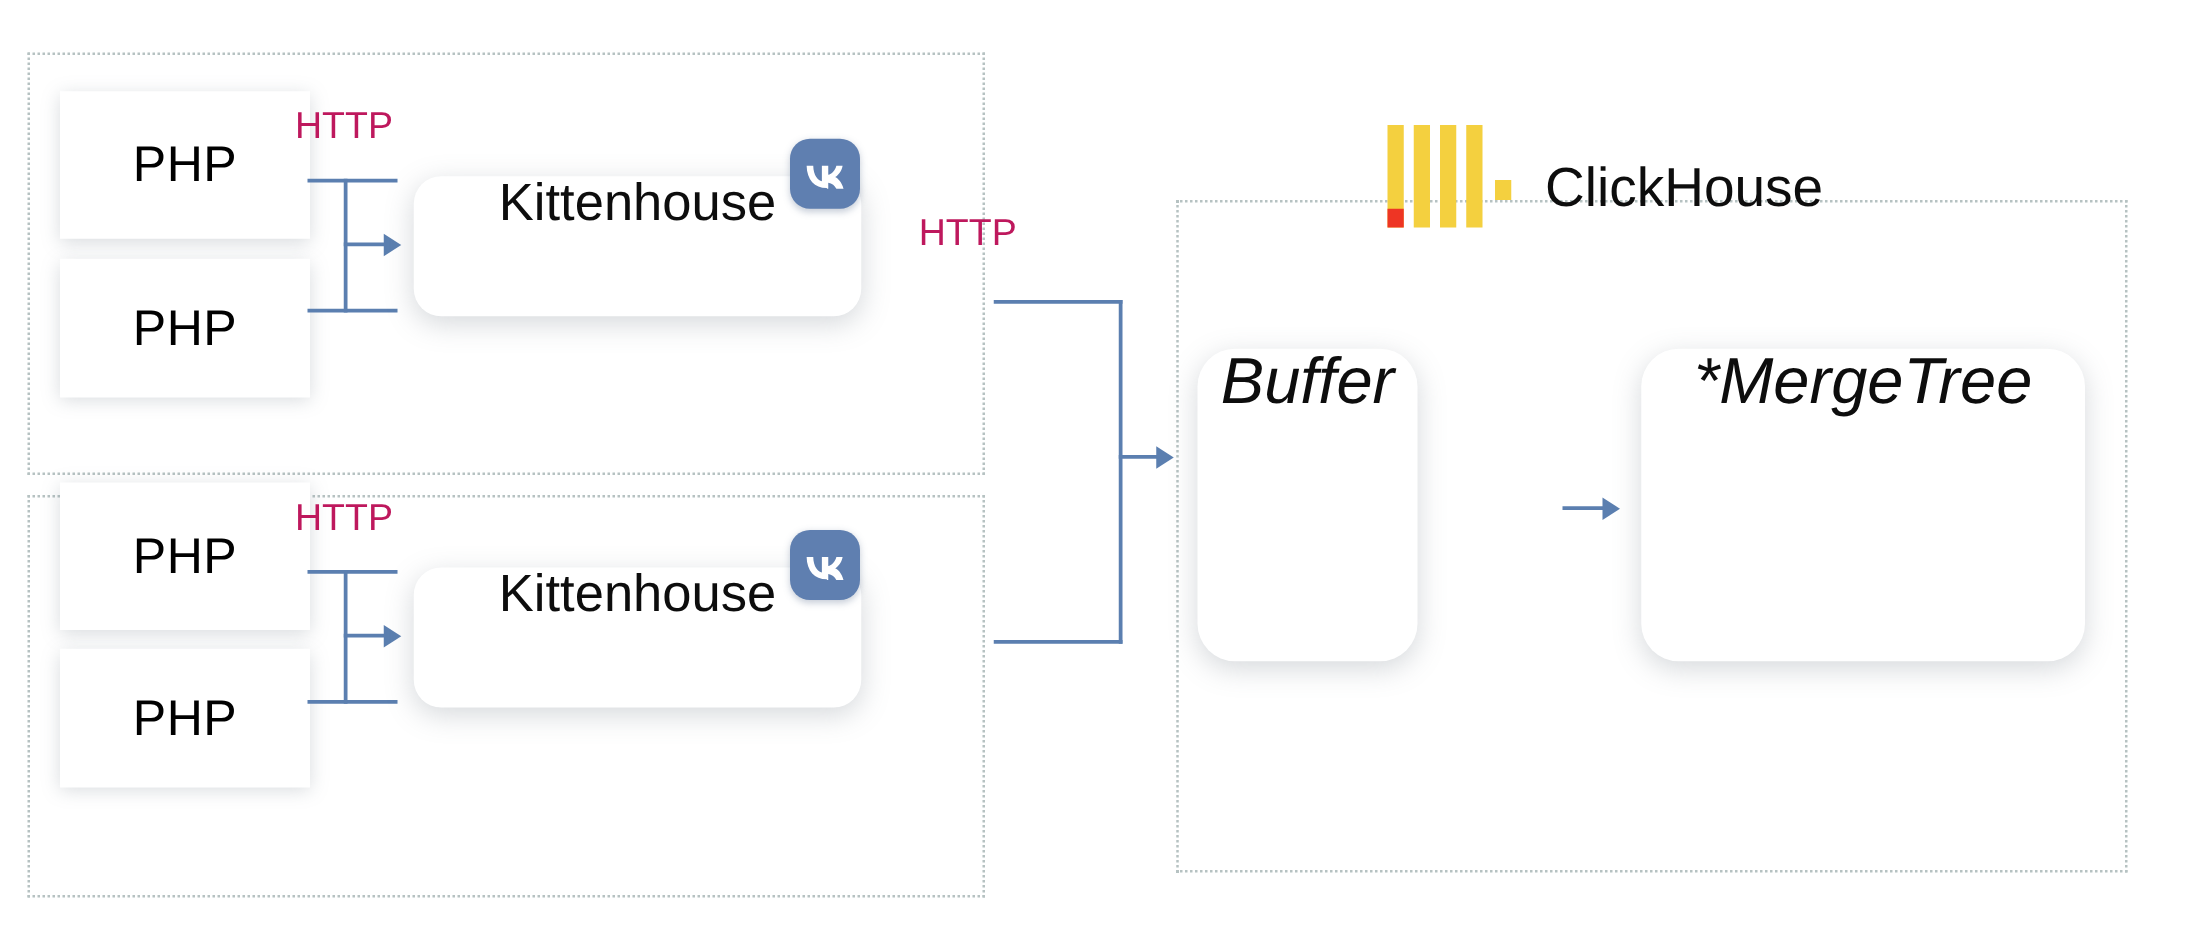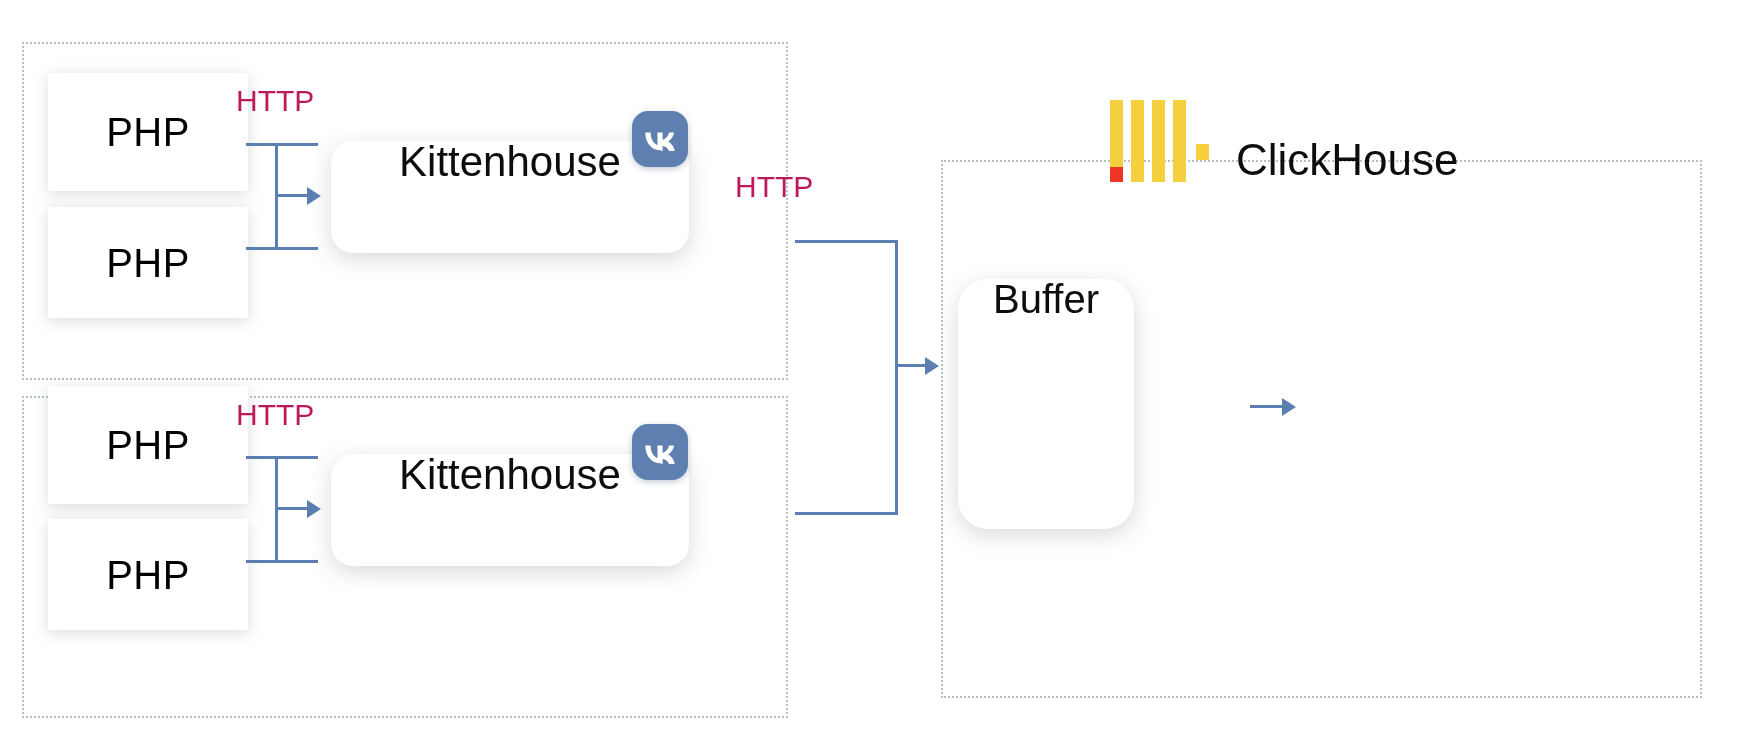--- a/index.html
+++ b/index.html
@@ -57,42 +57,43 @@
   .round-card .label {
     font-size: 42px;
     color: #0d0d0d;
     line-height: 1;
     white-space: nowrap;
   }
   .round-card.tall {
     border-radius: 30px;
   }
   .round-card.tall .label {
-    font-size: 40px;
+    font-size: 52px;
+    font-style: italic;
   }
 
   
   .vk-badge {
     position: absolute;
     width: 56px;
     height: 56px;
     border-radius: 16px;
     background: #5f7fb0;
     display: flex;
     align-items: center;
     justify-content: center;
     box-shadow: 0 2px 6px rgba(90,110,140,0.35);
   }
   .vk-badge svg { display: block; }
 
   
   .ch-logo {
     position: absolute;
     display: flex;
-    align-items: flex-end;
+    align-items: center;
   }
   .ch-mark {
     position: relative;
     width: 78px;
     height: 82px;
   }
   .ch-bar {
     position: absolute;
     top: 0;
     width: 13px;
@@ -234,14 +235,17 @@
     <div class="ch-word" style="margin-left:48px; margin-top:20px;">ClickHouse</div>
   </div>
 
   <div class="round-card tall" style="left:958px; top:279px; width:176px; height:250px;">
     <span class="label">Buffer</span>
   </div>
 
   <div class="conn h" style="left:1250px; top:405px; width:34px;"></div>
   <div class="arrow-head" style="left:1282px; top:398px;"></div>
 
+  <div class="round-card tall" style="left:1313px; top:279px; width:355px; height:250px;">
+    <span class="label">*MergeTree</span>
+  </div>
 
 </div>
 
 </body></html>

